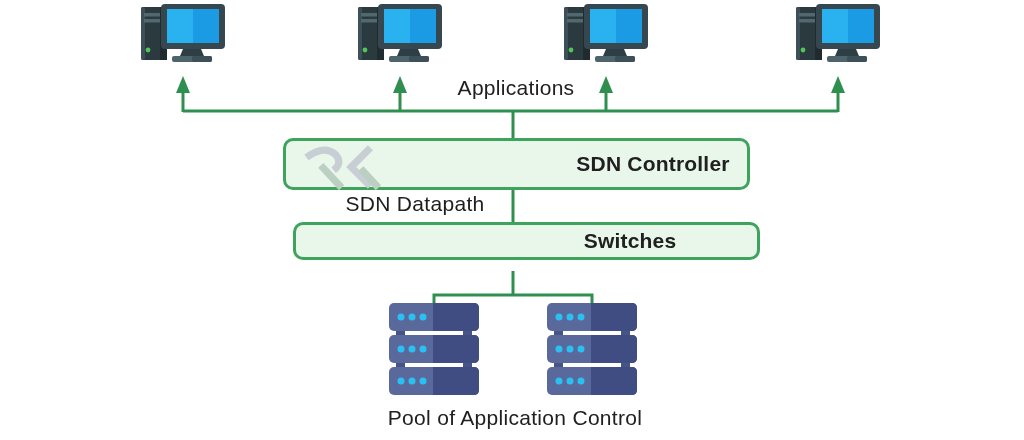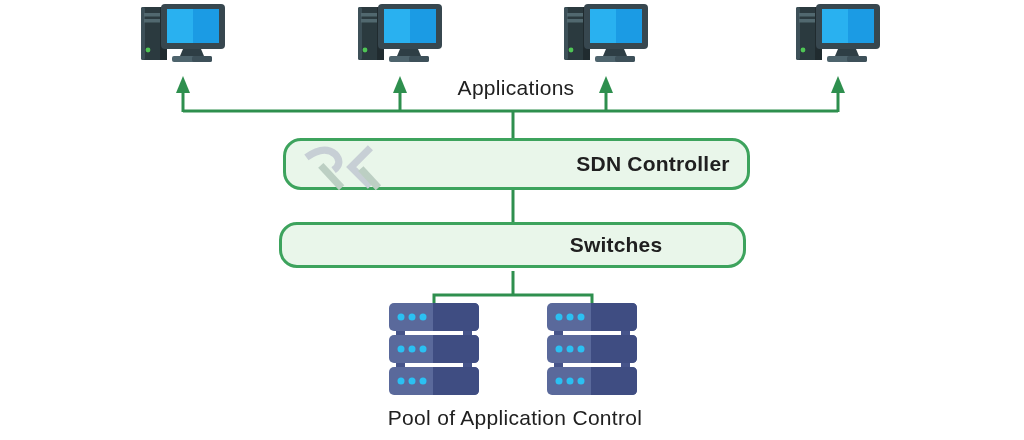--- a/index.html
+++ b/index.html
@@ -18,21 +18,21 @@
     position:absolute; transform:translate(-50%,-50%);
     font-size:21px; font-weight:500; letter-spacing:0.3px;
     color:var(--text-dark,#202020); white-space:nowrap;
   }
 
   
   .box {
     position:absolute; box-sizing:border-box;
     border:3px solid var(--box-border-green,#3da35d);
     background:var(--box-fill-green,#e9f6ea);
-    border-radius:18px;
+    border-radius:10px;
   }
   .box-label {
     position:absolute; top:50%; transform:translate(-50%,-50%);
     font-size:21px; font-weight:700; letter-spacing:0.2px;
     color:var(--text-dark,#202020); white-space:nowrap;
   }
 
   
   .watermark { position:absolute; left:8px; top:2px; width:100px; height:48px; }
   .wm-gray  { stroke:#c7cfd5; stroke-width:9; fill:none; }
@@ -130,33 +130,34 @@
     <circle class="led" cx="7" cy="46" r="2.4"></circle>
     <rect class="frame" x="20" y="0" width="64" height="45" rx="4"></rect>
     <rect class="screen" x="26" y="5" width="52" height="34"></rect>
     <rect class="screen-drk" x="52" y="5" width="26" height="34"></rect>
     <polygon class="neck" points="42,45 60,45 63,52 39,52"></polygon>
     <rect class="base" x="31" y="52" width="40" height="6" rx="2"></rect>
     <rect class="base-drk" x="51" y="52" width="20" height="6" rx="2"></rect>
   </svg>
 
   <div class="lbl" style="left:516px; top:88px">Applications</div>
+  <div class="lbl" style="left:415px; top:204px">SDN Datapath</div>
   <div class="lbl" style="left:515px; top:418px">Pool of Application Control</div>
 
   <div class="box" style="left:283px; top:138px; width:467px; height:52px">
     <svg class="watermark" viewBox="0 0 110 60" aria-hidden="true">
       <path class="wm-gray" d="M8,18 Q30,2 44,14 Q54,25 42,34"></path>
       <path class="wm-green" d="M26,28 L52,56"></path>
       <path class="wm-gray" d="M88,6 L64,30 L88,54"></path>
       <path class="wm-green" d="M76,32 L98,56"></path>
     </svg>
     <div class="box-label" style="left:367px">SDN Controller</div>
   </div>
 
-  <div class="box" style="left:279px; top:222px; width:467px; height:46px">
+  <div class="box" style="left:293px; top:222px; width:467px; height:38px">
     <div class="box-label" style="left:334px">Switches</div>
   </div>
 
   <svg class="server" style="left:389px; top:303px" viewBox="0 0 90 92">
     <rect class="tab" x="7" y="25" width="9" height="10"></rect>
       <rect class="tab" x="74" y="25" width="9" height="10"></rect>
     <rect class="tab" x="7" y="57" width="9" height="10"></rect>
       <rect class="tab" x="74" y="57" width="9" height="10"></rect>
     <rect class="unit-light" x="0" y="0" width="90" height="28" rx="5"></rect>
     <path class="unit-dark" d="M44,0 H85 Q90,0 90,5 V23 Q90,28 85,28 H44 Z"></path>

